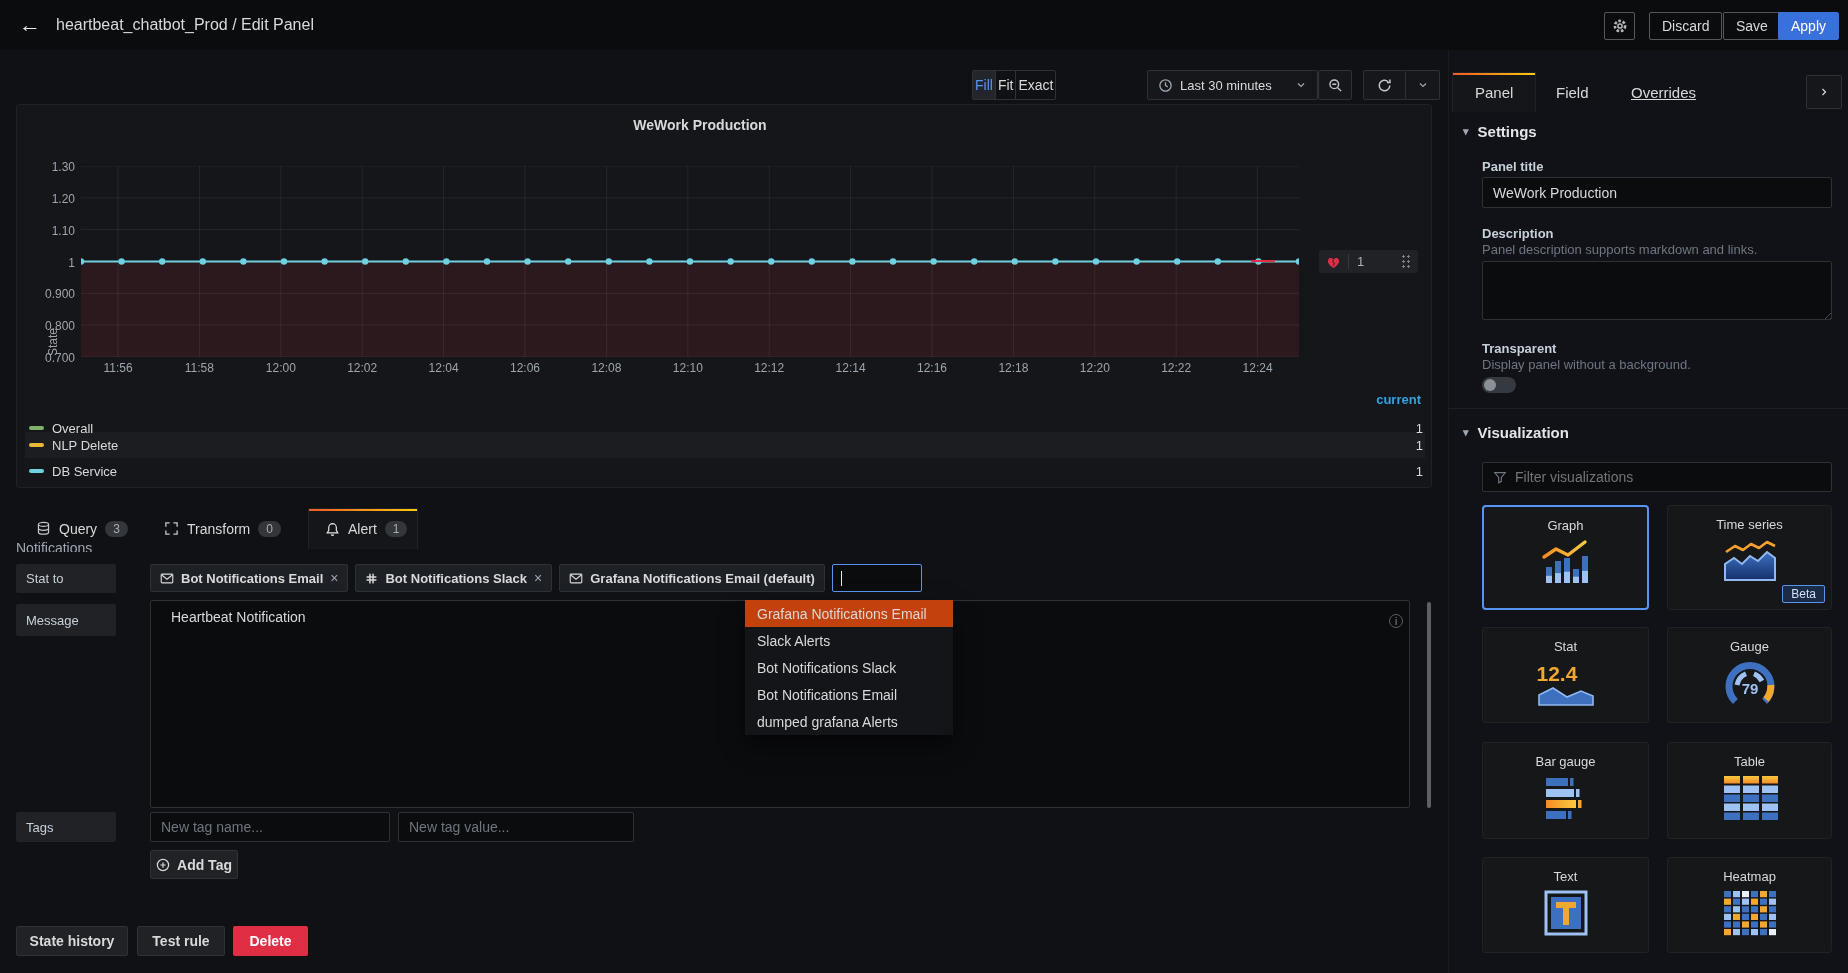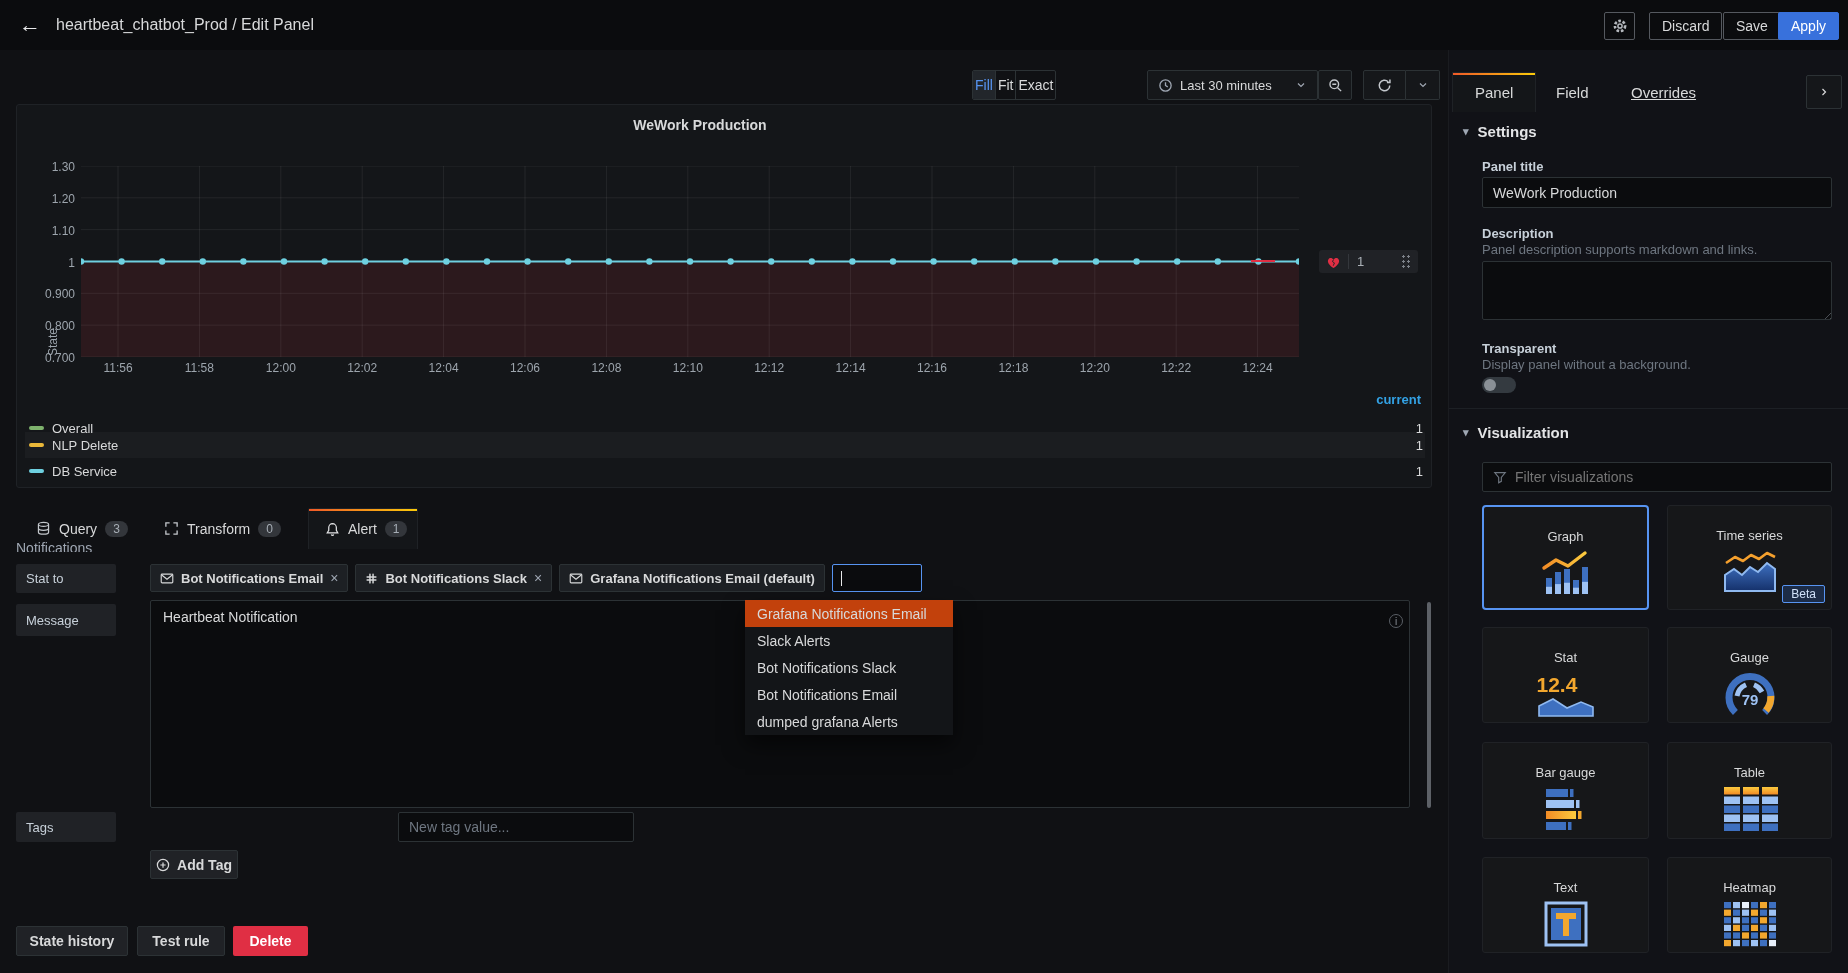--- a/index.html
+++ b/index.html
@@ -48,39 +48,39 @@
   .row-label { position:absolute; left:16px; width:100px; background:#202226; border-radius:2px; color:#c7d0d9; font-size:13px; display:flex; align-items:center; padding-left:10px; }
   .chip { height:28px; background:#1d2024; border:1px solid #2c3235; border-radius:2px; display:flex; align-items:center; gap:7px; padding:0 9px; font-size:13px; font-weight:bold; color:#d8d9da; }
   .chip .x { color:#9fa7b3; font-weight:normal; font-size:14px; cursor:pointer; }
   .ghost-input { width:90px; height:28px; border:1px solid #5794f2; border-radius:2px; background:#0b0c0e; position:relative; }
   .caret { position:absolute; left:8px; top:6px; width:1px; height:15px; background:#e8e9ea; }
   .dropdown { left:745px; top:600px; width:208px; background:#131518; box-shadow:0 10px 20px rgba(0,0,0,.55); z-index:30; }
   .dd-item { height:27px; display:flex; align-items:center; padding:0 12px; font-size:14px; color:#d8d9da; cursor:pointer; }
   .dd-item.hl { background:#c2410c; }
   .field-input { background:#0b0c0e; border:1px solid #2c3235; border-radius:2px; color:#d8d9da; font-size:14px; padding:0 10px; font-family:"Liberation Sans",sans-serif; }
   .field-input::placeholder, textarea::placeholder { color:#6e7680; }
-  textarea.field-input { padding:8px 12px; resize:none; }
+  textarea.field-input { padding:8px 20px; resize:none; }
   .btn-dark { background:#202226; border:1px solid #2c3235; border-radius:2px; color:#d8d9da; font-size:14px; font-weight:bold; display:flex; align-items:center; justify-content:center; gap:7px; }
   .btn-red { background:#e02f44; border:none; border-radius:2px; color:#fff; font-size:14px; font-weight:bold; display:flex; align-items:center; justify-content:center; }
 
   
   .sidebar { left:1448px; top:50px; width:400px; height:923px; background:#111217; border-left:1px solid #1a1c20; }
   .side-tab { position:absolute; top:22px; height:40px; display:flex; align-items:center; padding:12px 22px; font-size:15px; color:#d8d9da; cursor:pointer; }
   .side-tab.active { background:#141619; border:1px solid #1f2226; border-bottom:none; }
   .side-tab.active::before { content:""; position:absolute; left:0; right:0; top:0; height:2px; background:linear-gradient(90deg,#f05a28,#fbca0a); }
   .collapse-btn { left:357px; top:25px; width:36px; height:34px; border:1px solid #2c3235; border-radius:2px; background:#15171a; display:flex; align-items:center; justify-content:center; }
   .sec-header { position:absolute; left:14px; display:flex; gap:9px; align-items:center; font-size:15px; font-weight:bold; color:#e3e4e6; }
   .sec-chev { color:#9fa7b3; font-size:11px; }
   .fld-label { position:absolute; left:33px; font-size:13px; font-weight:bold; color:#c7d0d9; }
   .fld-help { position:absolute; left:33px; font-size:13px; color:#6e7680; }
   .toggle { position:absolute; left:33px; width:34px; height:16px; border-radius:9px; background:#343a40; }
   .toggle .knob { position:absolute; left:2px; top:2px; width:12px; height:12px; border-radius:50%; background:#8a9096; }
   .viz-card { position:absolute; background:#161719; border:1px solid #202226; border-radius:3px; display:flex; flex-direction:column; align-items:center; cursor:pointer; }
   .viz-card.selected { border:2px solid #5794f2; border-radius:4px; }
-  .viz-name { margin-top:22px; font-size:13px; color:#d8d9da; }
+  .viz-name { margin-top:11px; font-size:13px; color:#d8d9da; }
   .viz-icon { margin-top:6px; }
   .beta-badge { position:absolute; right:6px; bottom:6px; border:1px solid #5794f2; background:#1c2c47; color:#cfe0f8; font-size:12px; padding:1px 8px; border-radius:2px; }
   .stat-val { font-size:21px; font-weight:bold; color:#f2a72e; line-height:20px; margin-top:4px; }
 
   .scroll-thumb { left:1427px; top:602px; width:4px; height:206px; border-radius:2px; background:#5d6167; }
   .clip-heading { left:16px; top:541px; width:200px; height:11px; overflow:hidden; font-size:14px; color:#9fa7b3; line-height:15px; }
   svg { display:block; }
 </style>
 </head>
 <body>
@@ -343,20 +343,21 @@
       <div class="dd-item">Bot Notifications Email</div>
       <div class="dd-item">dumped grafana Alerts</div>
     </div>
 
   <div class="abs row-label" style="top:604px;height:32px;">Message</div>
   <textarea class="abs field-input" style="left: 150px; top: 600px; width: 1260px; height: 208px;" spellcheck="false">Heartbeat Notification</textarea>
   <div class="abs" style="left:1389px;top:614px;width:14px;height:14px;border:1px solid #5a5f66;border-radius:50%;color:#8a9096;font-size:10px;display:flex;align-items:center;justify-content:center;">i</div>
   <div class="abs scroll-thumb"></div>
 
   <div class="abs row-label" style="top:812px;height:30px;">Tags</div>
+  <input class="abs field-input" style="left: 150px; top: 812px; width: 240px; height: 30px;" placeholder="New tag name...">
   <input class="abs field-input" style="left: 398px; top: 812px; width: 236px; height: 30px;" placeholder="New tag value...">
 
   <button class="abs btn-dark" style="left:150px;top:850px;width:88px;height:29px;">
     <span>
         <svg width="14" height="14" viewBox="0 0 16 16">
           <circle cx="8" cy="8" r="6.4" fill="none" stroke="#d8d9da" stroke-width="1.4"></circle>
           <path d="M8 5v6M5 8h6" stroke="#d8d9da" stroke-width="1.4"></path>
         </svg>
       </span>
     <span>Add Tag</span>

